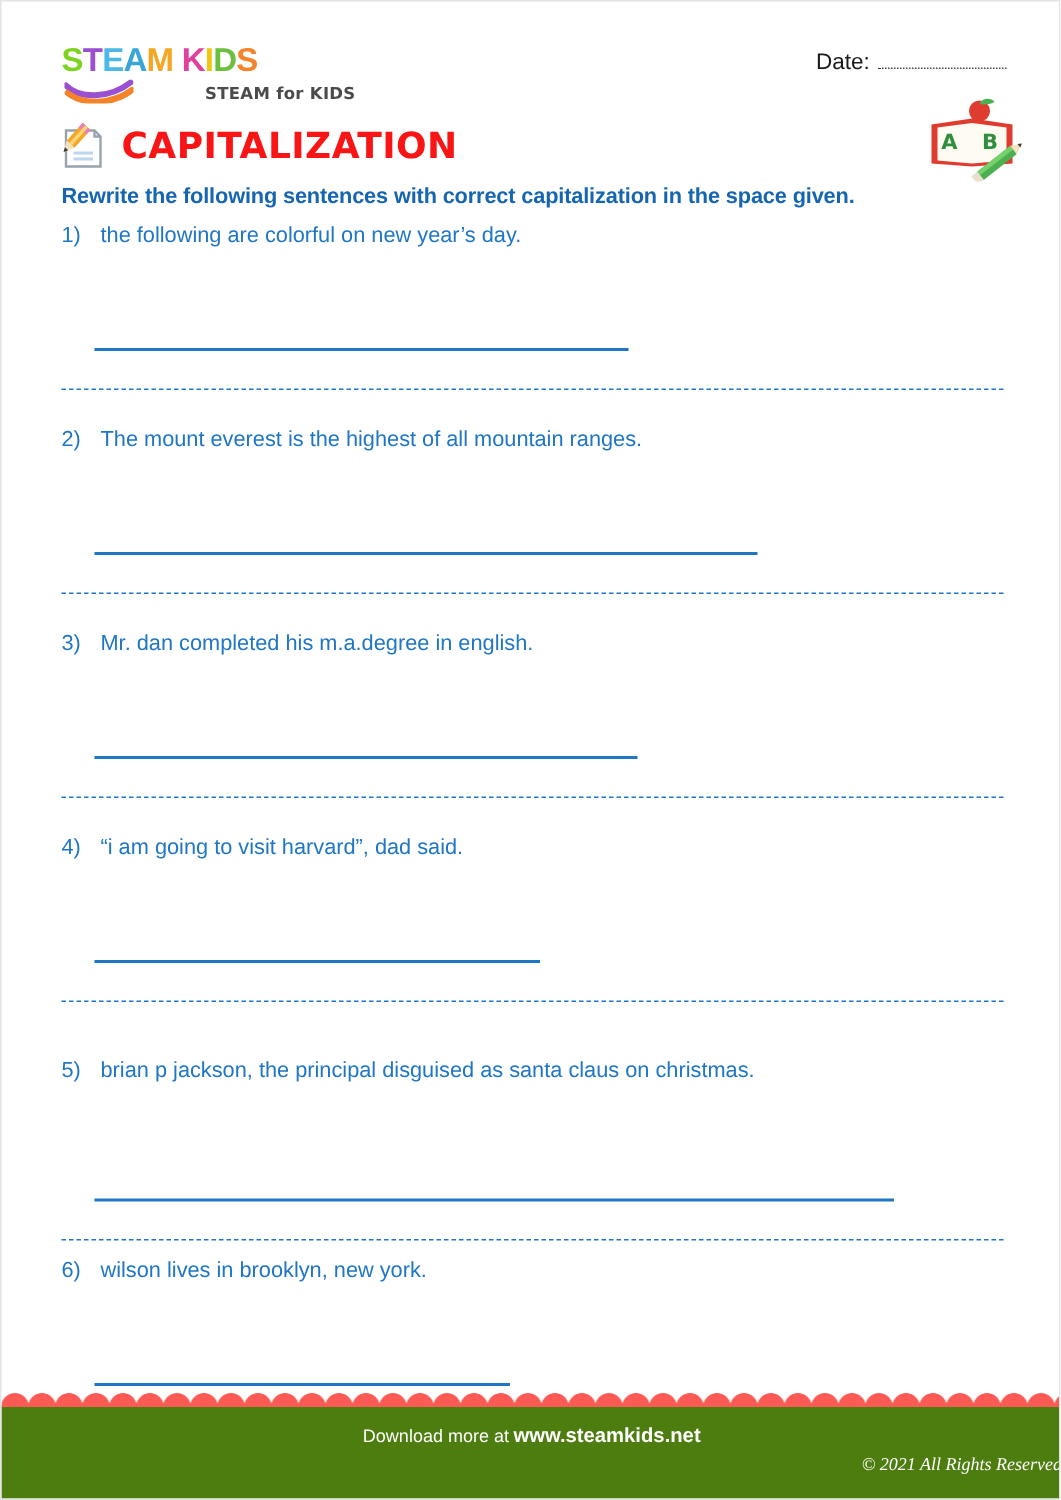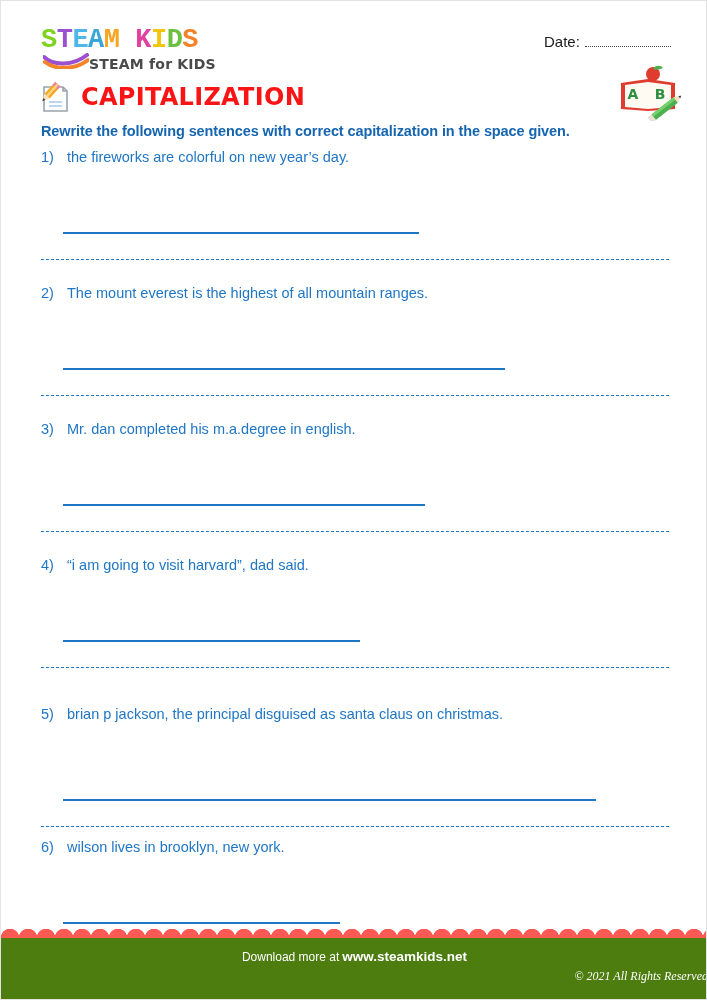--- a/index.html
+++ b/index.html
@@ -28,37 +28,38 @@
     width: 707px;
     height: 48px;
   }
   .logo {
     position: absolute;
     left: 40px;
     top: 0px;
     width: 196px;
   }
   .logo-word {
-    font-family: Liberation Mono, monospace;
-    font-weight: bold;
-    font-size: 27px;
+    font-family: Liberation Sans, sans-serif;
+    font-weight: bold;
+    font-size: 22px;
     letter-spacing: -0.5px;
     line-height: 30px;
     white-space: nowrap;
   }
   .logo-word span { display: inline-block; }
   .logo-sub {
     font-family: "DejaVu Sans", sans-serif;
     font-weight: bold;
-    font-size: 14px;
+    font-size: 11px;
     color: #4a4a4a;
     letter-spacing: 0.2px;
     margin-left: 48px;
     margin-top: 1px;
     white-space: nowrap;
+    text-align: right;
   }
   .logo-swoosh {
     position: absolute;
     left: 2px;
     top: 28px;
     width: 46px;
     height: 16px;
   }
 
   .name-field, .date-field {
@@ -271,21 +272,21 @@
         <polygon points="70.5,42 73,43.5 70.5,45" fill="#3a3a3a"></polygon>
         <rect x="33" y="40" width="5" height="7" fill="#e8e1d2"></rect>
       </g>
     </svg>
   </div>
 
   <div class="instruction">Rewrite the following sentences with correct capitalization in the space given.</div>
 
   <div class="questions">
       <div class="q-block" style="position: absolute; top: 0px; height: 136px;">
-        <div class="q-text"><span class="q-num">1)</span><span>the fireworks are colorful on new year’s day.</span></div>
+        <div class="q-text"><span class="q-num">1)</span><span>the following are colorful on new year’s day.</span></div>
         <div class="answer-line" style="top: 83px; width: 356px;"></div>
         <div class="q-separator" style="top: 110px;"></div>
       </div>
       <div class="q-block" style="position: absolute; top: 136px; height: 136px;">
         <div class="q-text"><span class="q-num">2)</span><span>The mount everest is the highest of all mountain ranges.</span></div>
         <div class="answer-line" style="top: 83px; width: 442px;"></div>
         <div class="q-separator" style="top: 110px;"></div>
       </div>
       <div class="q-block" style="position: absolute; top: 272px; height: 136px;">
         <div class="q-text"><span class="q-num">3)</span><span>Mr. dan completed his m.a.degree in english.</span></div>

